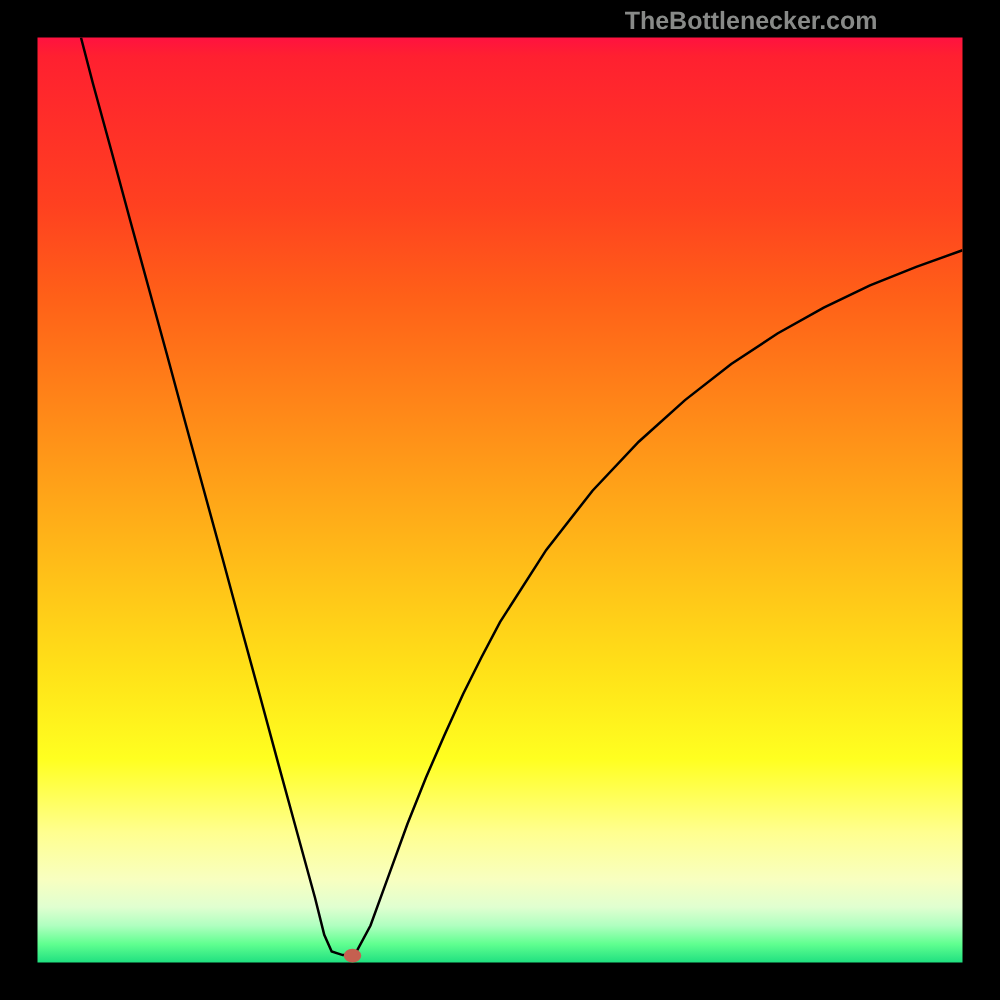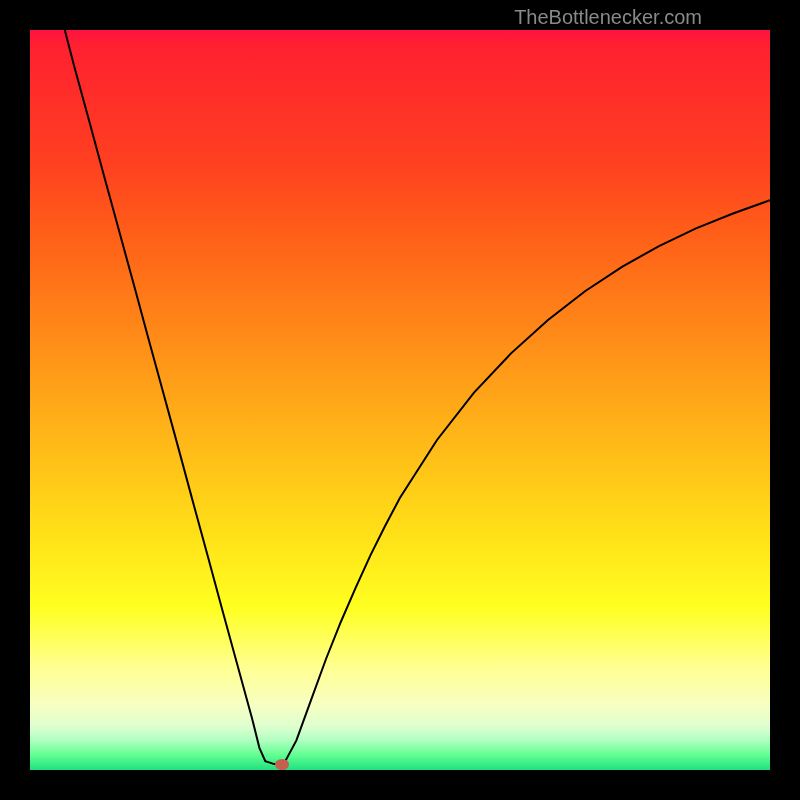--- a/index.html
+++ b/index.html
@@ -2,20 +2,21 @@
 <html><head>
 <meta charset="utf-8">
 <style>
   * { margin: 0; padding: 0; box-sizing: border-box; }
   html, body { width: 800px; height: 800px; overflow: hidden; background: #000; }
   .container {
     width: 732px;
     height: 800px;
     position: relative;
     background: #000;
+    font-weight: bold;
   }
   .plot-area {
     position: absolute;
     left: 30px;
     top: 30px;
     width: 740px;
     height: 740px;
     background: linear-gradient(to bottom,
       #ff1240 0%,
       #ff2030 2%,

